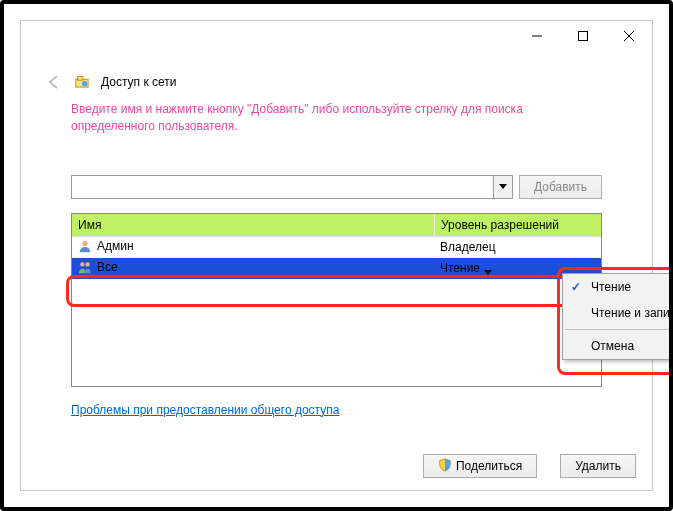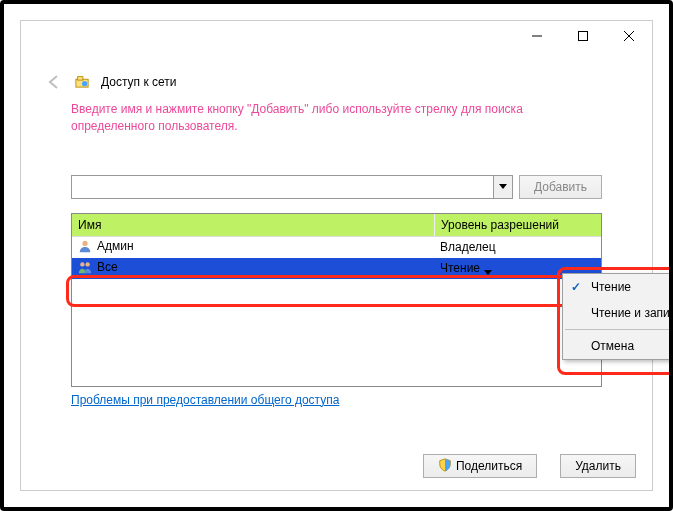--- a/index.html
+++ b/index.html
@@ -27,21 +27,21 @@
   .l-row .c-name{width:350px;padding:0 6px;display:flex;align-items:flex-start;gap:5px}
   .l-row .c-perm{flex:1;padding:0 6px;display:flex;align-items:flex-end;gap:4px}
   .user-ico{width:14px;height:14px;flex:0 0 14px}
   .hilite{position:absolute;border:3px solid #ff2a1a;border-radius:8px;pointer-events:none}
   .hilite.row{left:-6px;top:38px;width:500px;height:26px}
   .hilite.menu{left:485px;top:30px;width:170px;height:102px}
   .dropdown{position:absolute;left:490px;top:36px;width:158px;background:#f2f2f2;border:1px solid #a0a0a0;box-shadow:2px 2px 4px rgba(0,0,0,.25)}
   .dd-item{display:flex;align-items:center;height:26px;padding:0 8px 0 28px;font-size:12px;position:relative;cursor:default}
   .dd-item.sel::before{content:"✓";position:absolute;left:8px;color:#0b61c4;font-weight:bold}
   .dd-sep{height:1px;background:#c0c0c0;margin:3px 2px}
-  .link{color:#0066cc;text-decoration:underline;font-size:12px;cursor:pointer;margin-top:6px;display:inline-block}
+  .link{color:#0066cc;text-decoration:underline;font-size:12px;cursor:pointer;margin-top:16px;display:inline-block}
   .footer{position:absolute;right:16px;bottom:12px;display:flex;gap:23px}
   .shield{width:14px;height:14px}
   .caret{width:0;height:0;border-left:4px solid transparent;border-right:4px solid transparent;border-top:5px solid #000;display:inline-block}
 </style>
 </head>
 <body>
 
 <div class="outer">
   <div class="window">
 

